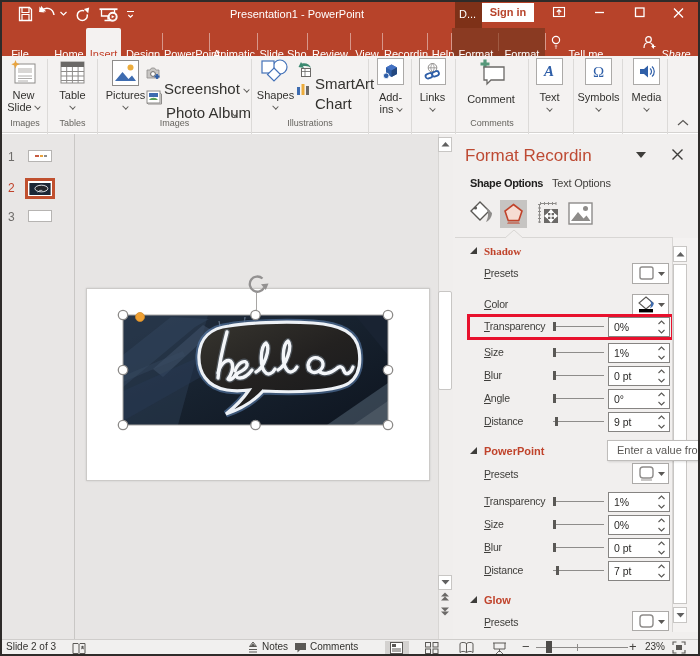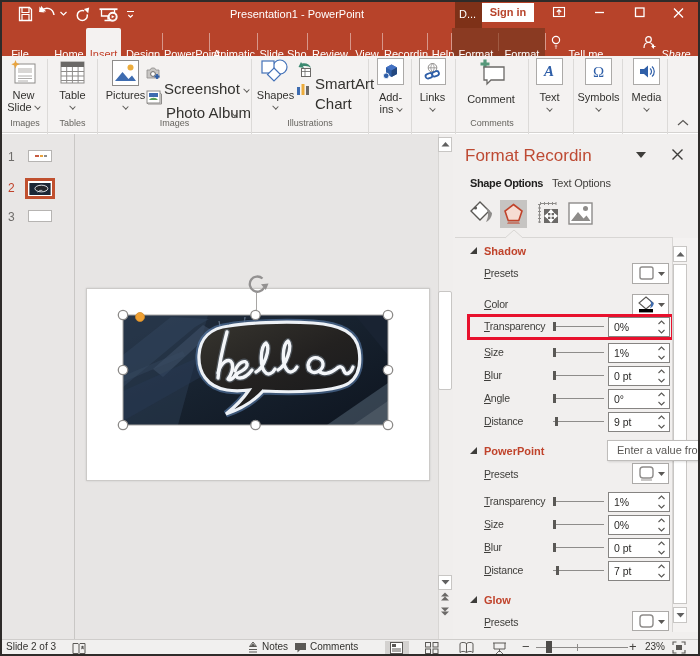--- a/index.html
+++ b/index.html
@@ -415,21 +415,21 @@
 </svg>
 
 <div class="abs" style="left:455px;top:237px;width:218px;height:1px;background:#D8D6D4;"></div>
 <svg class="abs" style="left:505px;top:230px;" width="18" height="9" viewBox="0 0 18 9">
   <path d="M0 8 L9 0 L18 8" fill="#F1EFEE" stroke="#D8D6D4" stroke-width="1"></path>
 </svg>
 
 <svg class="abs" style="left:469px;top:246px;" width="9" height="9" viewBox="0 0 9 9">
     <path d="M8 1 L8 8 L1 8 Z" fill="#3E3D3A"></path>
   </svg>
-<div class="sechdr" style="top:245px;">Shadow</div>
+<div class="sechdr" style="top:245px;font-family:Liberation Serif, serif;">Shadow</div>
 <div class="plabel" style="top:267px;"><u>P</u>resets</div>
 <div class="ddbtn" style="top:263px;">
   <svg width="35" height="19" viewBox="0 0 35 19">
     <rect x="7" y="3" width="13" height="12" rx="2" fill="#fff" stroke="#8E8C8A" stroke-width="1.4"></rect>
     <path d="M25 8 l3.5 4 l3.5 -4 z" fill="#5A5855"></path>
   </svg>
 </div>
 <div class="plabel" style="top:298px;"><u>C</u>olor</div>
 <div class="ddbtn" style="top:294px;">
   <svg width="35" height="19" viewBox="0 0 35 19">

